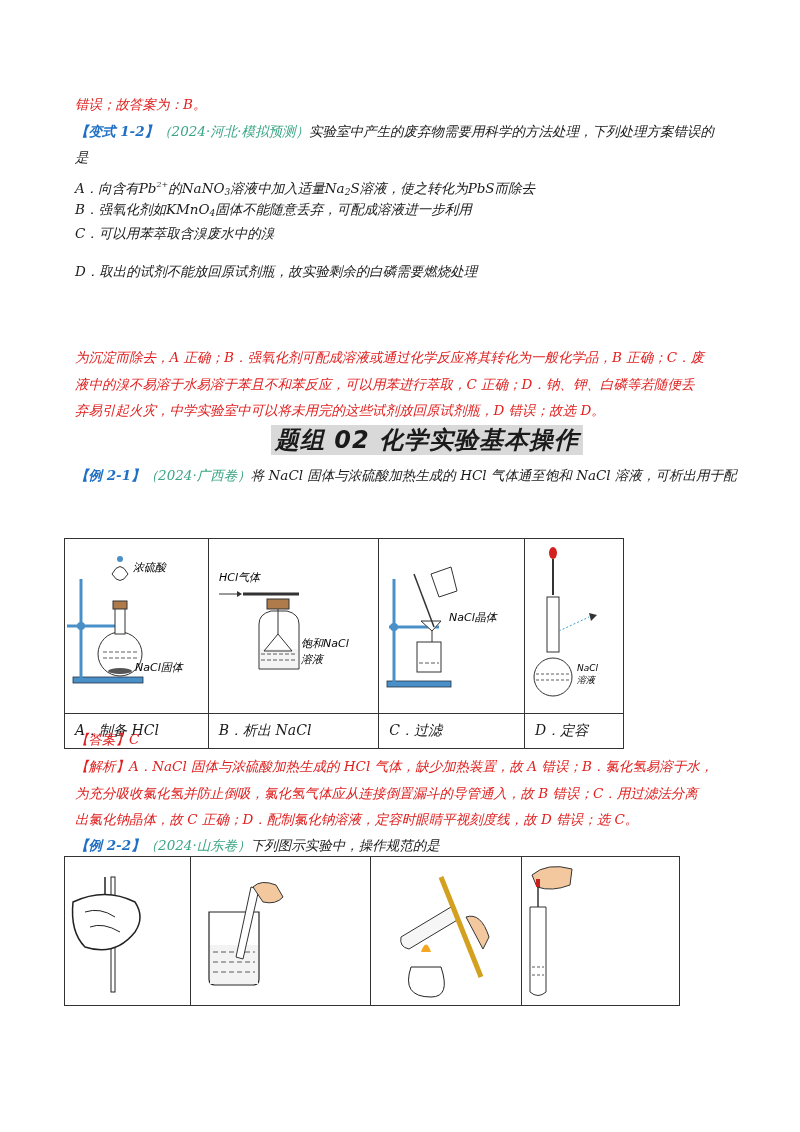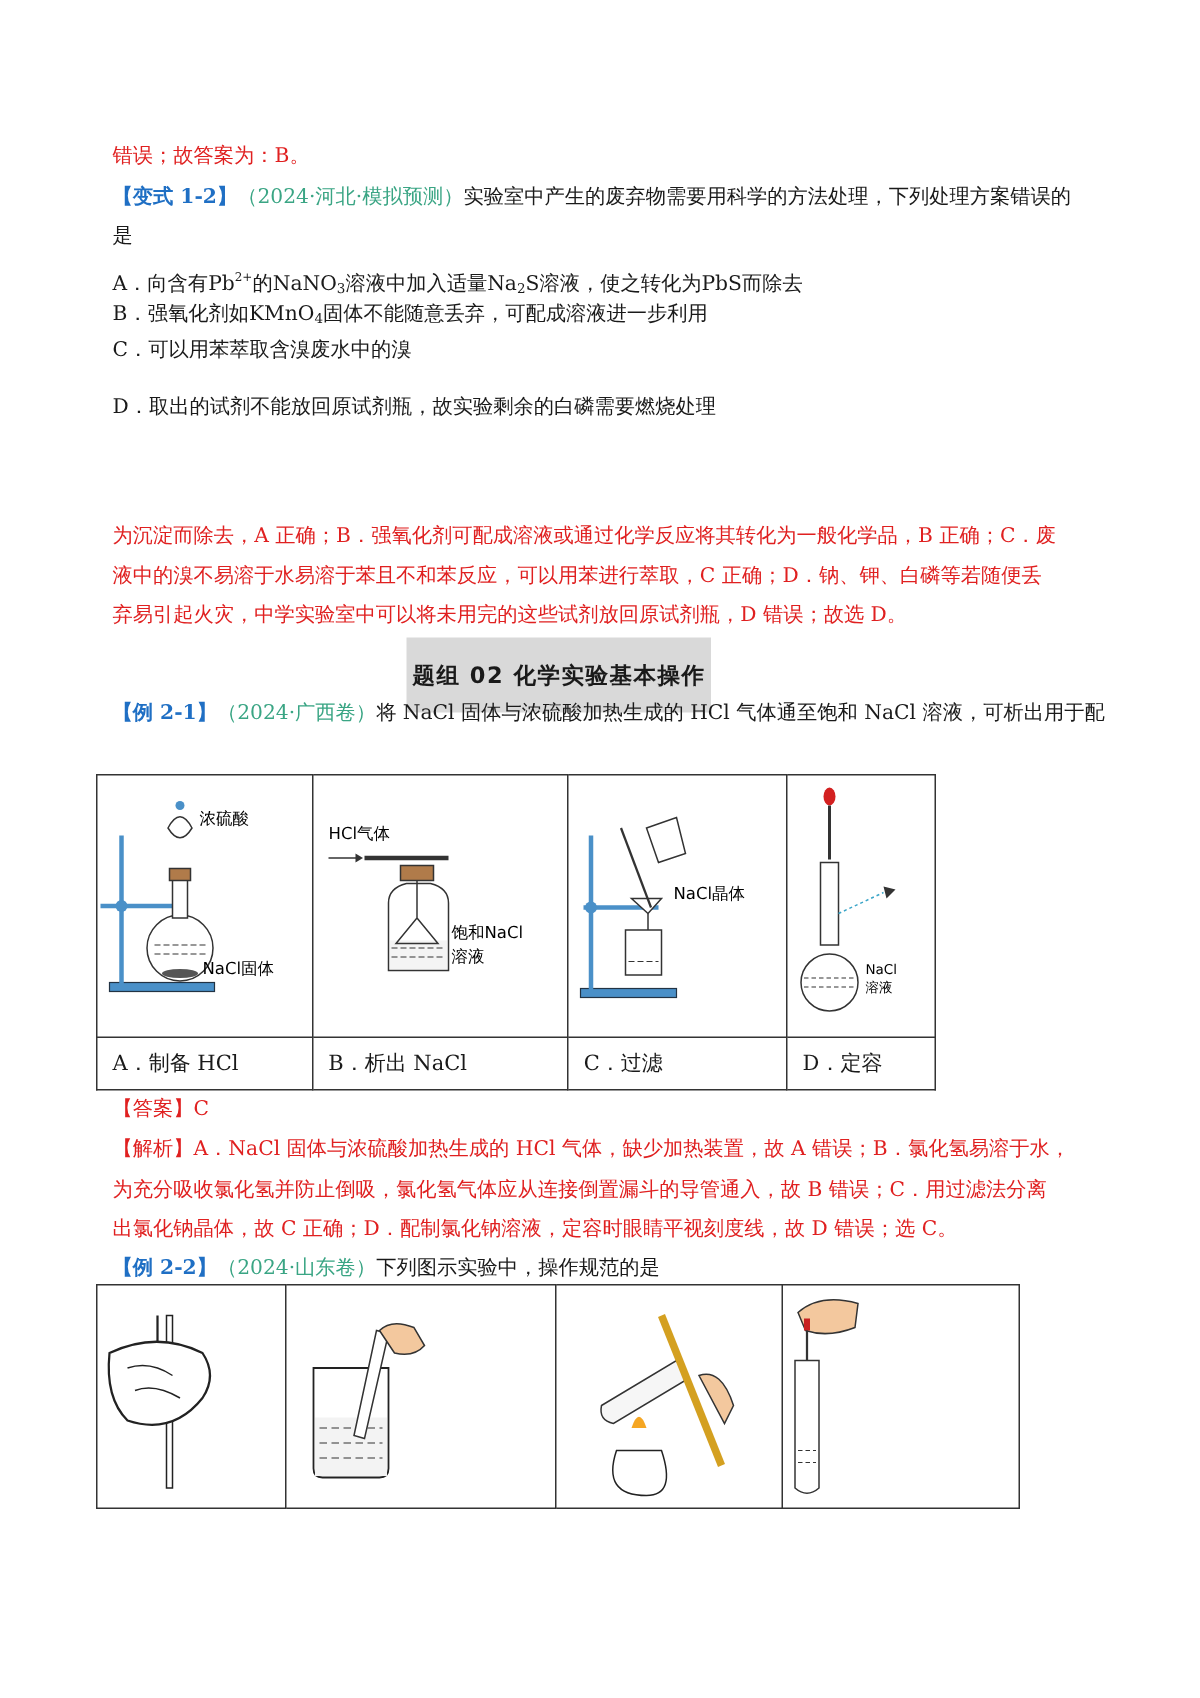--- a/index.html
+++ b/index.html
@@ -1,26 +1,26 @@
 <!DOCTYPE html>
 <html><head>
 <meta charset="utf-8">
 <style>
   html, body { margin: 0; padding: 0; background: #ffffff; }
   body { width: 800px; height: 1132px; position: relative; overflow: hidden;
          font-family: "DejaVu Serif", "Liberation Serif", serif; color: #1a1a1a; }
-  .page { position: absolute; left: 0; top: 0; width: 644px; height: 1132px; }
+  .page { position: absolute; left: 0; top: 0; width: 644px; height: 1132px; font-style: italic; }
   .line { position: absolute; left: 75px; width: 650px; font-size: 13.5px; line-height: 18px; white-space: nowrap; }
   .red { color: #e02020; }
   .blue { color: #1f6fc4; font-weight: bold; }
   .green { color: #3aa584; }
   .sub { font-size: 9px; vertical-align: -2px; }
   .sup { font-size: 8px; vertical-align: 6px; }
-  .heading { position: absolute; left: 271px; top: 425px; height: 26px; padding: 12px 4px;
-             background: #d9d9d9; font-size: 15px; line-height: 26px; font-weight: bold;
+  .heading { position: absolute; left: 271px; top: 425px; height: 26px; padding: 2px 4px;
+             background: #d9d9d9; font-size: 24px; line-height: 26px; font-weight: bold;
              font-family: "DejaVu Sans", "Liberation Sans", sans-serif; letter-spacing: 1px; }
   table.exp { position: absolute; border-collapse: collapse; }
   table.exp td { border: 1.5px solid #333; padding: 0; vertical-align: middle; }
   .cap { font-size: 14px; padding-left: 10px !important; height: 34px; }
   svg text { font-family: "DejaVu Sans", "Liberation Sans", sans-serif; }
 </style>
 </head>
 <body>
 
 <div class="page">
@@ -45,21 +45,21 @@
   <div class="line red" style="top:348px;">为沉淀而除去，A 正确；B．强氧化剂可配成溶液或通过化学反应将其转化为一般化学品，B 正确；C．废</div>
   <div class="line red" style="top:375px;">液中的溴不易溶于水易溶于苯且不和苯反应，可以用苯进行萃取，C 正确；D．钠、钾、白磷等若随便丢</div>
   <div class="line red" style="top:401px;">弃易引起火灾，中学实验室中可以将未用完的这些试剂放回原试剂瓶，D 错误；故选 D。</div>
 
   <div class="heading">题组 02    化学实验基本操作</div>
 
   <div class="line" style="top:466px;">
     <span class="blue">【例 2-1】</span><span class="green">（2024·广西卷）</span><span>将 NaCl 固体与浓硫酸加热生成的 HCl 气体通至饱和 NaCl 溶液，可析出用于配</span>
   </div>
 
-  <table class="exp" style="left:64px; top:516px; width:560px;border-radius:11px;">
+  <table class="exp" style="left:64px; top:538px; width:560px;border-radius:11px;">
     <tbody>
         <tr style="height:172px;">
       <td style="width:140px;">
         <svg width="140" height="170" viewBox="0 0 140 170">
           <rect x="8" y="138" width="70" height="6" fill="#4a90c8" stroke="#234" stroke-width="0.8"></rect>
           <line x1="16" y1="40" x2="16" y2="140" stroke="#4a90c8" stroke-width="3"></line>
           <line x1="2" y1="87" x2="60" y2="87" stroke="#4a90c8" stroke-width="3"></line>
           <circle cx="16" cy="87" r="4" fill="#4a90c8"></circle>
           <circle cx="55" cy="115" r="22" fill="#fff" stroke="#333"></circle>
           <line x1="38" y1="113" x2="72" y2="113" stroke="#333" stroke-dasharray="4 2" stroke-width="0.8"></line>

